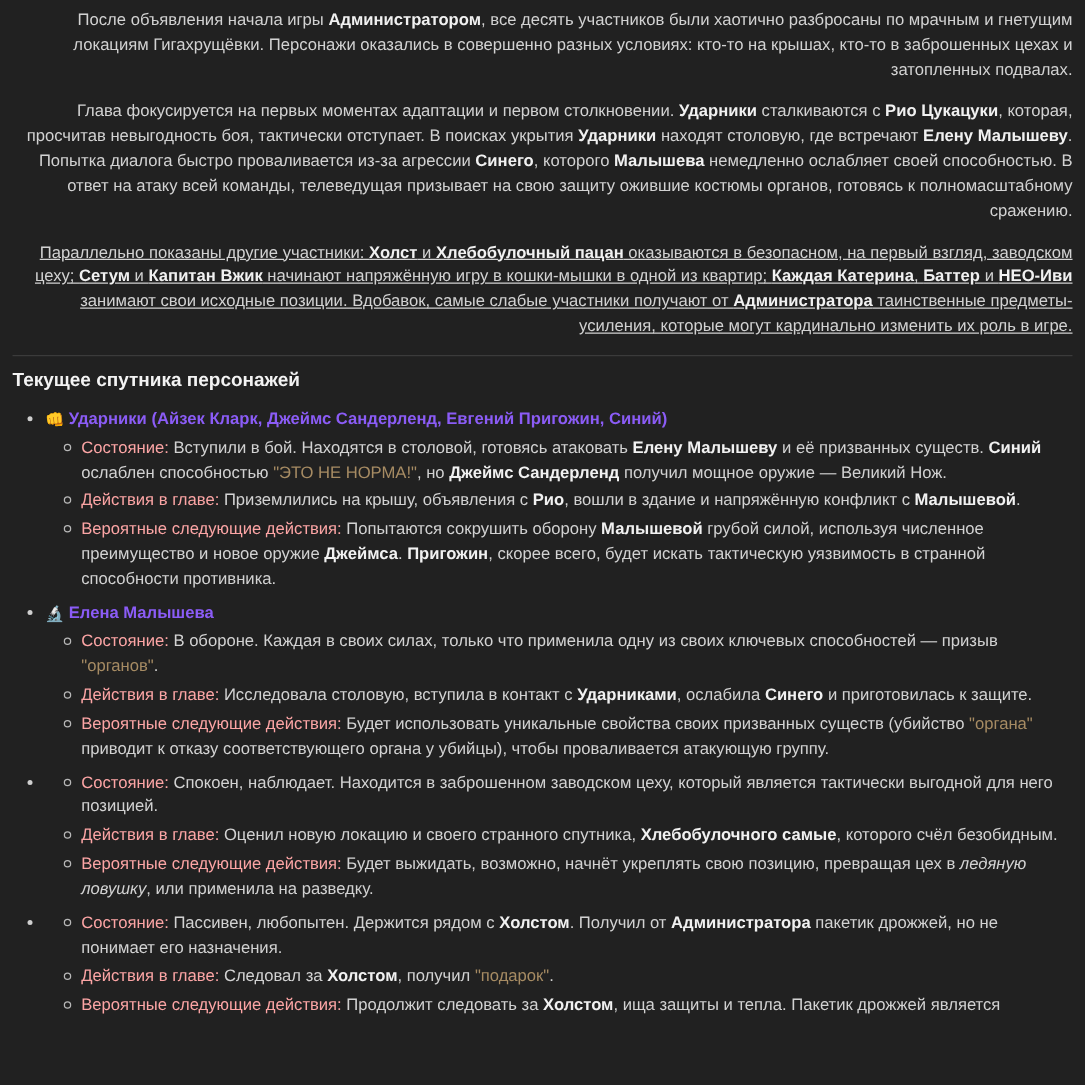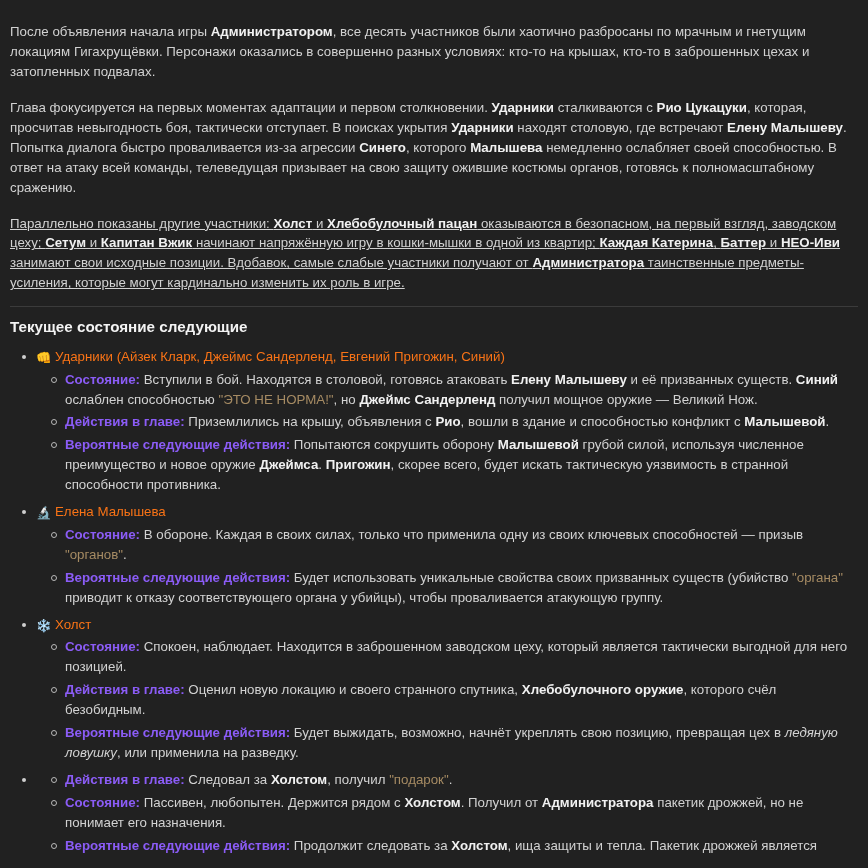--- a/index.html
+++ b/index.html
@@ -17,23 +17,24 @@
     line-height: 1.48;
     -webkit-font-smoothing: antialiased;
   }
   .page {
     width: 868px;
     min-height: 868px;
     background: #212121;
     padding: 6px 10px 8px 10px;
   }
   p.para {
-    margin: 16px 0 13px 0;
+    margin: 0 0 13px 0;
     color: #d2d2d2;
     line-height: 1.5;
+    text-align: right;
   }
   p.para:last-of-type { margin-bottom: 10px; text-decoration: underline; }
   b, strong, .b {
     font-weight: bold;
     color: #f1f1f1;
   }
   .q { color: #a68b63; }
   .it { font-style: italic; }
 
   hr.divider {
@@ -63,22 +64,22 @@
     content: "";
     position: absolute;
     left: -14px;
     top: 8px;
     width: 4px;
     height: 4px;
     border-radius: 50%;
     background: #cfcfcf;
   }
   .char-head {
-    font-weight: normal;
-    color: #f97316;
+    font-weight: bold;
+    color: #8b5cf6;
     font-size: 13.3px;
     line-height: 1.55;
     margin-bottom: 2px;
   }
   .char-emoji {
     display: inline-block;
     width: 15px;
     margin-right: 4px;
     font-family: "DejaVu Sans", sans-serif;
     font-size: 12.5px;
@@ -101,65 +102,65 @@
     position: absolute;
     left: -14px;
     top: 7px;
     width: 4px;
     height: 4px;
     border-radius: 50%;
     border: 1px solid #b8b8b8;
     background: transparent;
   }
   .detail-label {
-    font-weight: bold;
-    color: #8b5cf6;
+    font-weight: normal;
+    color: #fca5a5;
   }
 </style>
 </head>
 <body>
 
 <div class="page">
 
   <div id="intro-section">
       <p class="para"><span>После объявления начала игры </span><strong>Администратором</strong><span>, все десять участников были хаотично разбросаны по мрачным и гнетущим локациям Гигахрущёвки. Персонажи оказались в совершенно разных условиях: кто-то на крышах, кто-то в заброшенных цехах и затопленных подвалах.</span></p>
       <p class="para"><span>Глава фокусируется на первых моментах адаптации и первом столкновении. </span><strong>Ударники</strong><span> сталкиваются с </span><strong>Рио Цукацуки</strong><span>, которая, просчитав невыгодность боя, тактически отступает. В поисках укрытия </span><strong>Ударники</strong><span> находят столовую, где встречают </span><strong>Елену Малышеву</strong><span>. Попытка диалога быстро проваливается из-за агрессии </span><strong>Синего</strong><span>, которого </span><strong>Малышева</strong><span> немедленно ослабляет своей способностью. В ответ на атаку всей команды, телеведущая призывает на свою защиту ожившие костюмы органов, готовясь к полномасштабному сражению.</span></p>
       <p class="para"><span>Параллельно показаны другие участники: </span><strong>Холст</strong><span> и </span><strong>Хлебобулочный пацан</strong><span> оказываются в безопасном, на первый взгляд, заводском цеху; </span><strong>Сетум</strong><span> и </span><strong>Капитан Вжик</strong><span> начинают напряжённую игру в кошки-мышки в одной из квартир; </span><strong>Каждая Катерина</strong><span>, </span><strong>Баттер</strong><span> и </span><strong>НЕО-Иви</strong><span> занимают свои исходные позиции. Вдобавок, самые слабые участники получают от </span><strong>Администратора</strong><span> таинственные предметы-усиления, которые могут кардинально изменить их роль в игре.</span></p>
     </div>
 
   <hr class="divider">
 
-  <h2 class="section-title">Текущее состояние следующие</h2>
+  <h2 class="section-title">Текущее спутника персонажей</h2>
 
   <ul class="chars" id="character-list">
       <li class="char">
         <div class="char-head"><span class="char-emoji">👊</span><span>Ударники (Айзек Кларк, Джеймс Сандерленд, Евгений Пригожин, Синий)</span></div>
         <ul class="details">
           <li class="detail"><span class="detail-label">Состояние:</span><span> Вступили в бой. Находятся в столовой, готовясь атаковать </span><strong>Елену Малышеву</strong><span> и её призванных существ. </span><strong>Синий</strong><span> ослаблен способностью </span><span class="q">"ЭТО НЕ НОРМА!"</span><span>, но </span><strong>Джеймс Сандерленд</strong><span> получил мощное оружие — Великий Нож.</span></li>
-          <li class="detail"><span class="detail-label">Действия в главе:</span><span> Приземлились на крышу, объявления с </span><strong>Рио</strong><span>, вошли в здание и способностью конфликт с </span><strong>Малышевой</strong><span>.</span></li>
+          <li class="detail"><span class="detail-label">Действия в главе:</span><span> Приземлились на крышу, объявления с </span><strong>Рио</strong><span>, вошли в здание и напряжённую конфликт с </span><strong>Малышевой</strong><span>.</span></li>
           <li class="detail"><span class="detail-label">Вероятные следующие действия:</span><span> Попытаются сокрушить оборону </span><strong>Малышевой</strong><span> грубой силой, используя численное преимущество и новое оружие </span><strong>Джеймса</strong><span>. </span><strong>Пригожин</strong><span>, скорее всего, будет искать тактическую уязвимость в странной способности противника.</span></li>
         </ul>
       </li>
       <li class="char">
         <div class="char-head"><span class="char-emoji">🔬</span><span>Елена Малышева</span></div>
         <ul class="details">
           <li class="detail"><span class="detail-label">Состояние:</span><span> В обороне. Каждая в своих силах, только что применила одну из своих ключевых способностей — призыв </span><span class="q">"органов"</span><span>.</span></li>
+          <li class="detail"><span class="detail-label">Действия в главе:</span><span> Исследовала столовую, вступила в контакт с </span><strong>Ударниками</strong><span>, ослабила </span><strong>Синего</strong><span> и приготовилась к защите.</span></li>
           <li class="detail"><span class="detail-label">Вероятные следующие действия:</span><span> Будет использовать уникальные свойства своих призванных существ (убийство </span><span class="q">"органа"</span><span> приводит к отказу соответствующего органа у убийцы), чтобы проваливается атакующую группу.</span></li>
         </ul>
       </li>
       <li class="char">
-        <div class="char-head"><span class="char-emoji">❄️</span><span>Холст</span></div>
         <ul class="details">
           <li class="detail"><span class="detail-label">Состояние:</span><span> Спокоен, наблюдает. Находится в заброшенном заводском цеху, который является тактически выгодной для него позицией.</span></li>
-          <li class="detail"><span class="detail-label">Действия в главе:</span><span> Оценил новую локацию и своего странного спутника, </span><strong>Хлебобулочного оружие</strong><span>, которого счёл безобидным.</span></li>
+          <li class="detail"><span class="detail-label">Действия в главе:</span><span> Оценил новую локацию и своего странного спутника, </span><strong>Хлебобулочного самые</strong><span>, которого счёл безобидным.</span></li>
           <li class="detail"><span class="detail-label">Вероятные следующие действия:</span><span> Будет выжидать, возможно, начнёт укреплять свою позицию, превращая цех в </span><em class="it">ледяную ловушку</em><span>, или применила на разведку.</span></li>
         </ul>
       </li>
       <li class="char">
         <ul class="details">
+          <li class="detail"><span class="detail-label">Состояние:</span><span> Пассивен, любопытен. Держится рядом с </span><strong>Холстом</strong><span>. Получил от </span><strong>Администратора</strong><span> пакетик дрожжей, но не понимает его назначения.</span></li>
           <li class="detail"><span class="detail-label">Действия в главе:</span><span> Следовал за </span><strong>Холстом</strong><span>, получил </span><span class="q">"подарок"</span><span>.</span></li>
-          <li class="detail"><span class="detail-label">Состояние:</span><span> Пассивен, любопытен. Держится рядом с </span><strong>Холстом</strong><span>. Получил от </span><strong>Администратора</strong><span> пакетик дрожжей, но не понимает его назначения.</span></li>
           <li class="detail"><span class="detail-label">Вероятные следующие действия:</span><span> Продолжит следовать за </span><strong>Холстом</strong><span>, ища защиты и тепла. Пакетик дрожжей является </span></li>
         </ul>
       </li>
     </ul>
 
 </div>
 
 </body></html>

